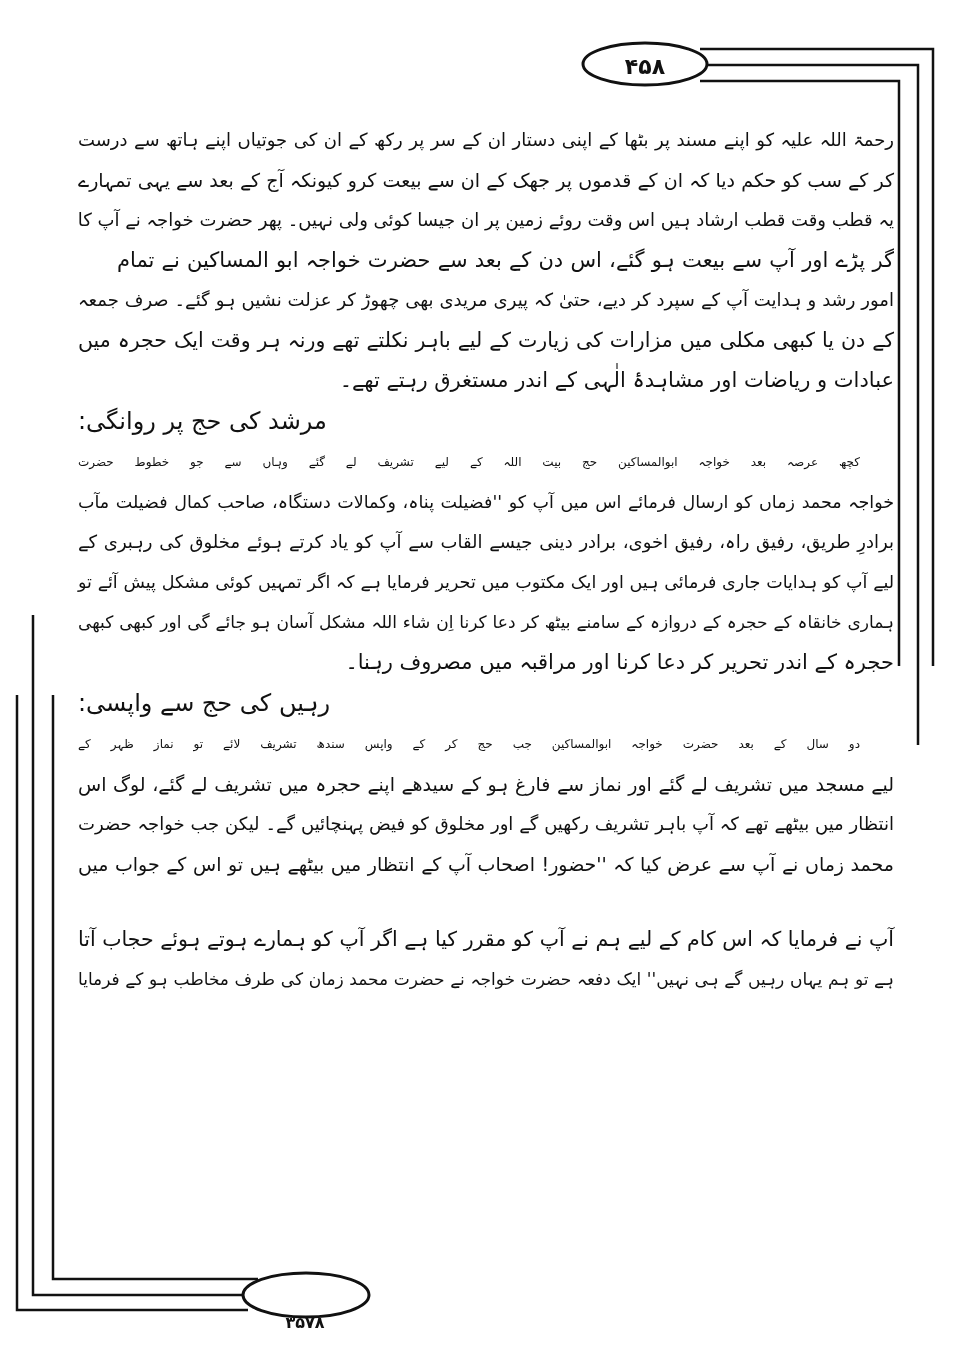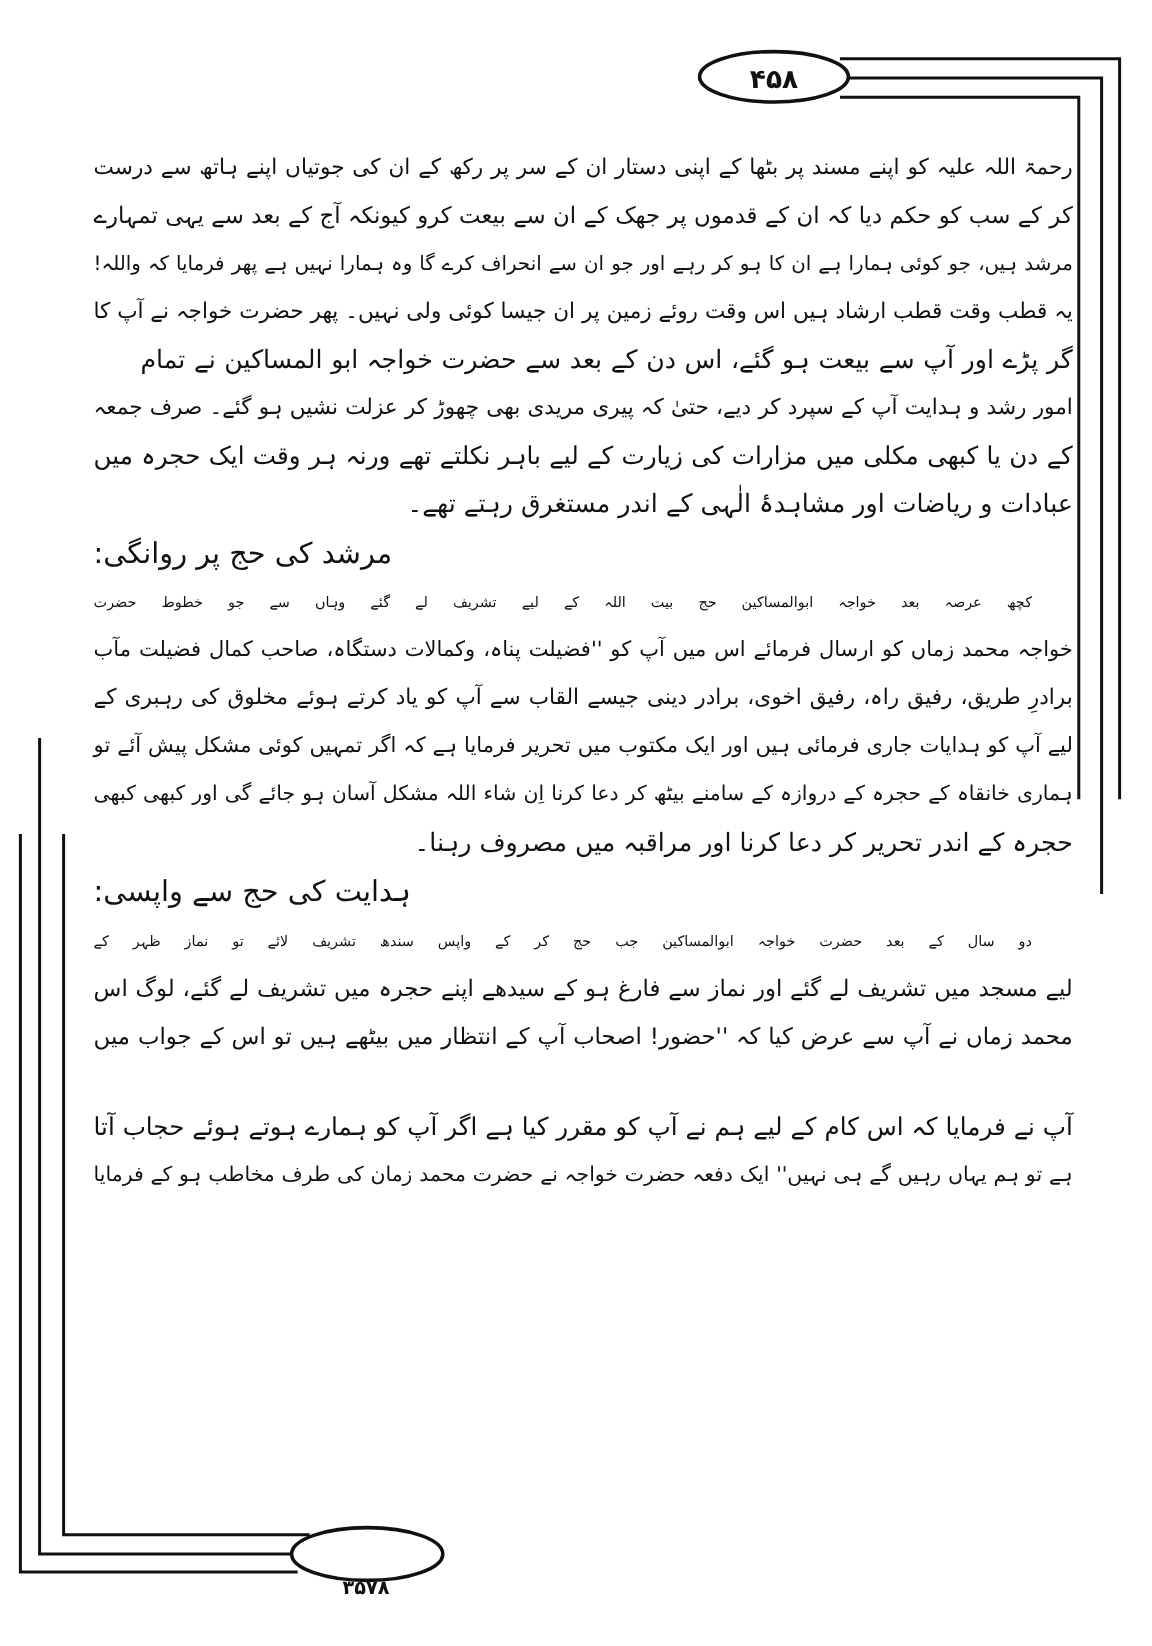--- a/index.html
+++ b/index.html
@@ -47,41 +47,41 @@
   </g>
 </svg>
 
 <div class="page-num top">۴۵۸</div>
 <div class="page-num bottom">۳۵۷۸</div>
 
 <div class="content">
   <div class="para">
     <span class="line" style="font-size: 18px;">رحمۃ اللہ علیہ کو اپنے مسند پر بٹھا کے اپنی دستار ان کے سر پر رکھ کے ان کی جوتیاں اپنے ہاتھ سے درست</span>
     <span class="line" style="font-size: 19px;">کر کے سب کو حکم دیا کہ ان کے قدموں پر جھک کے ان سے بیعت کرو کیونکہ آج کے بعد سے یہی تمہارے</span>
-    <span class="line" style="font-size: 16.5px;">مرشد ہیں، جو کوئی ہمارا ہے ان کا ہو کر رہے اور جو ان سے انحراف کرے گا وہ ہمارا نہیں ہے پھر فرمایا کہ واللہ!</span>
     <span class="line" style="font-size: 18px;">یہ قطب وقت قطب ارشاد ہیں اس وقت روئے زمین پر ان جیسا کوئی ولی نہیں۔ پھر حضرت خواجہ نے آپ کا</span>
     <span class="line" style="font-size: 21px; margin-left: 39px;">گر پڑے اور آپ سے بیعت ہو گئے، اس دن کے بعد سے حضرت خواجہ ابو المساکین نے تمام</span>
     <span class="line" style="font-size: 18px;">امور رشد و ہدایت آپ کے سپرد کر دیے، حتیٰ کہ پیری مریدی بھی چھوڑ کر عزلت نشیں ہو گئے۔ صرف جمعہ</span>
     <span class="line" style="font-size: 20.5px;">کے دن یا کبھی مکلی میں مزارات کی زیارت کے لیے باہر نکلتے تھے ورنہ ہر وقت ایک حجرہ میں</span>
     <span class="line last" style="font-size: 21px;">عبادات و ریاضات اور مشاہدۂ الٰہی کے اندر مستغرق رہتے تھے۔</span>
   </div>
 
   <h2 class="heading">مرشد کی حج پر روانگی:</h2>
 
   <div class="para">
     <span class="line indent" style="font-size: 12px;">کچھ عرصہ بعد خواجہ ابوالمساکین حج بیت اللہ کے لیے تشریف لے گئے وہاں سے جو خطوط حضرت</span>
     <span class="line" style="font-size: 17.5px;">خواجہ محمد زماں کو ارسال فرمائے اس میں آپ کو ''فضیلت پناہ، وکمالات دستگاہ، صاحب کمال فضیلت مآب</span>
     <span class="line" style="font-size: 18px;">برادرِ طریق، رفیق راہ، رفیق اخوی، برادر دینی جیسے القاب سے آپ کو یاد کرتے ہوئے مخلوق کی رہبری کے</span>
     <span class="line" style="font-size: 17.5px;">لیے آپ کو ہدایات جاری فرمائی ہیں اور ایک مکتوب میں تحریر فرمایا ہے کہ اگر تمہیں کوئی مشکل پیش آئے تو</span>
     <span class="line" style="font-size: 17px;">ہماری خانقاہ کے حجرہ کے دروازہ کے سامنے بیٹھ کر دعا کرنا اِن شاء اللہ مشکل آسان ہو جائے گی اور کبھی کبھی</span>
     <span class="line last" style="font-size: 21px;">حجرہ کے اندر تحریر کر دعا کرنا اور مراقبہ میں مصروف رہنا۔</span>
   </div>
 
-  <h2 class="heading">ہدایت کی حج سے واپسی:</h2>
+  <h2 class="heading">رہیں کی حج سے واپسی:</h2>
 
   <div class="para">
     <span class="line indent" style="font-size: 12px;">دو سال کے بعد حضرت خواجہ ابوالمساکین جب حج کر کے واپس سندھ تشریف لائے تو نماز ظہر کے</span>
     <span class="line" style="font-size: 19px;">لیے مسجد میں تشریف لے گئے اور نماز سے فارغ ہو کے سیدھے اپنے حجرہ میں تشریف لے گئے، لوگ اس</span>
+    <span class="line" style="font-size: 18px;">انتظار میں بیٹھے تھے کہ آپ باہر تشریف رکھیں گے اور مخلوق کو فیض پہنچائیں گے۔ لیکن جب خواجہ حضرت</span>
     <span class="line" style="font-size: 19px;">محمد زماں نے آپ سے عرض کیا کہ ''حضور! اصحاب آپ کے انتظار میں بیٹھے ہیں تو اس کے جواب میں</span>
     <span class="line" style="font-size: 20.5px; margin-top: 35px;">آپ نے فرمایا کہ اس کام کے لیے ہم نے آپ کو مقرر کیا ہے اگر آپ کو ہمارے ہوتے ہوئے حجاب آتا</span>
     <span class="line" style="font-size: 17px;">ہے تو ہم یہاں رہیں گے ہی نہیں'' ایک دفعہ حضرت خواجہ نے حضرت محمد زمان کی طرف مخاطب ہو کے فرمایا</span>
   </div>
 </div>
 
 </body></html>

